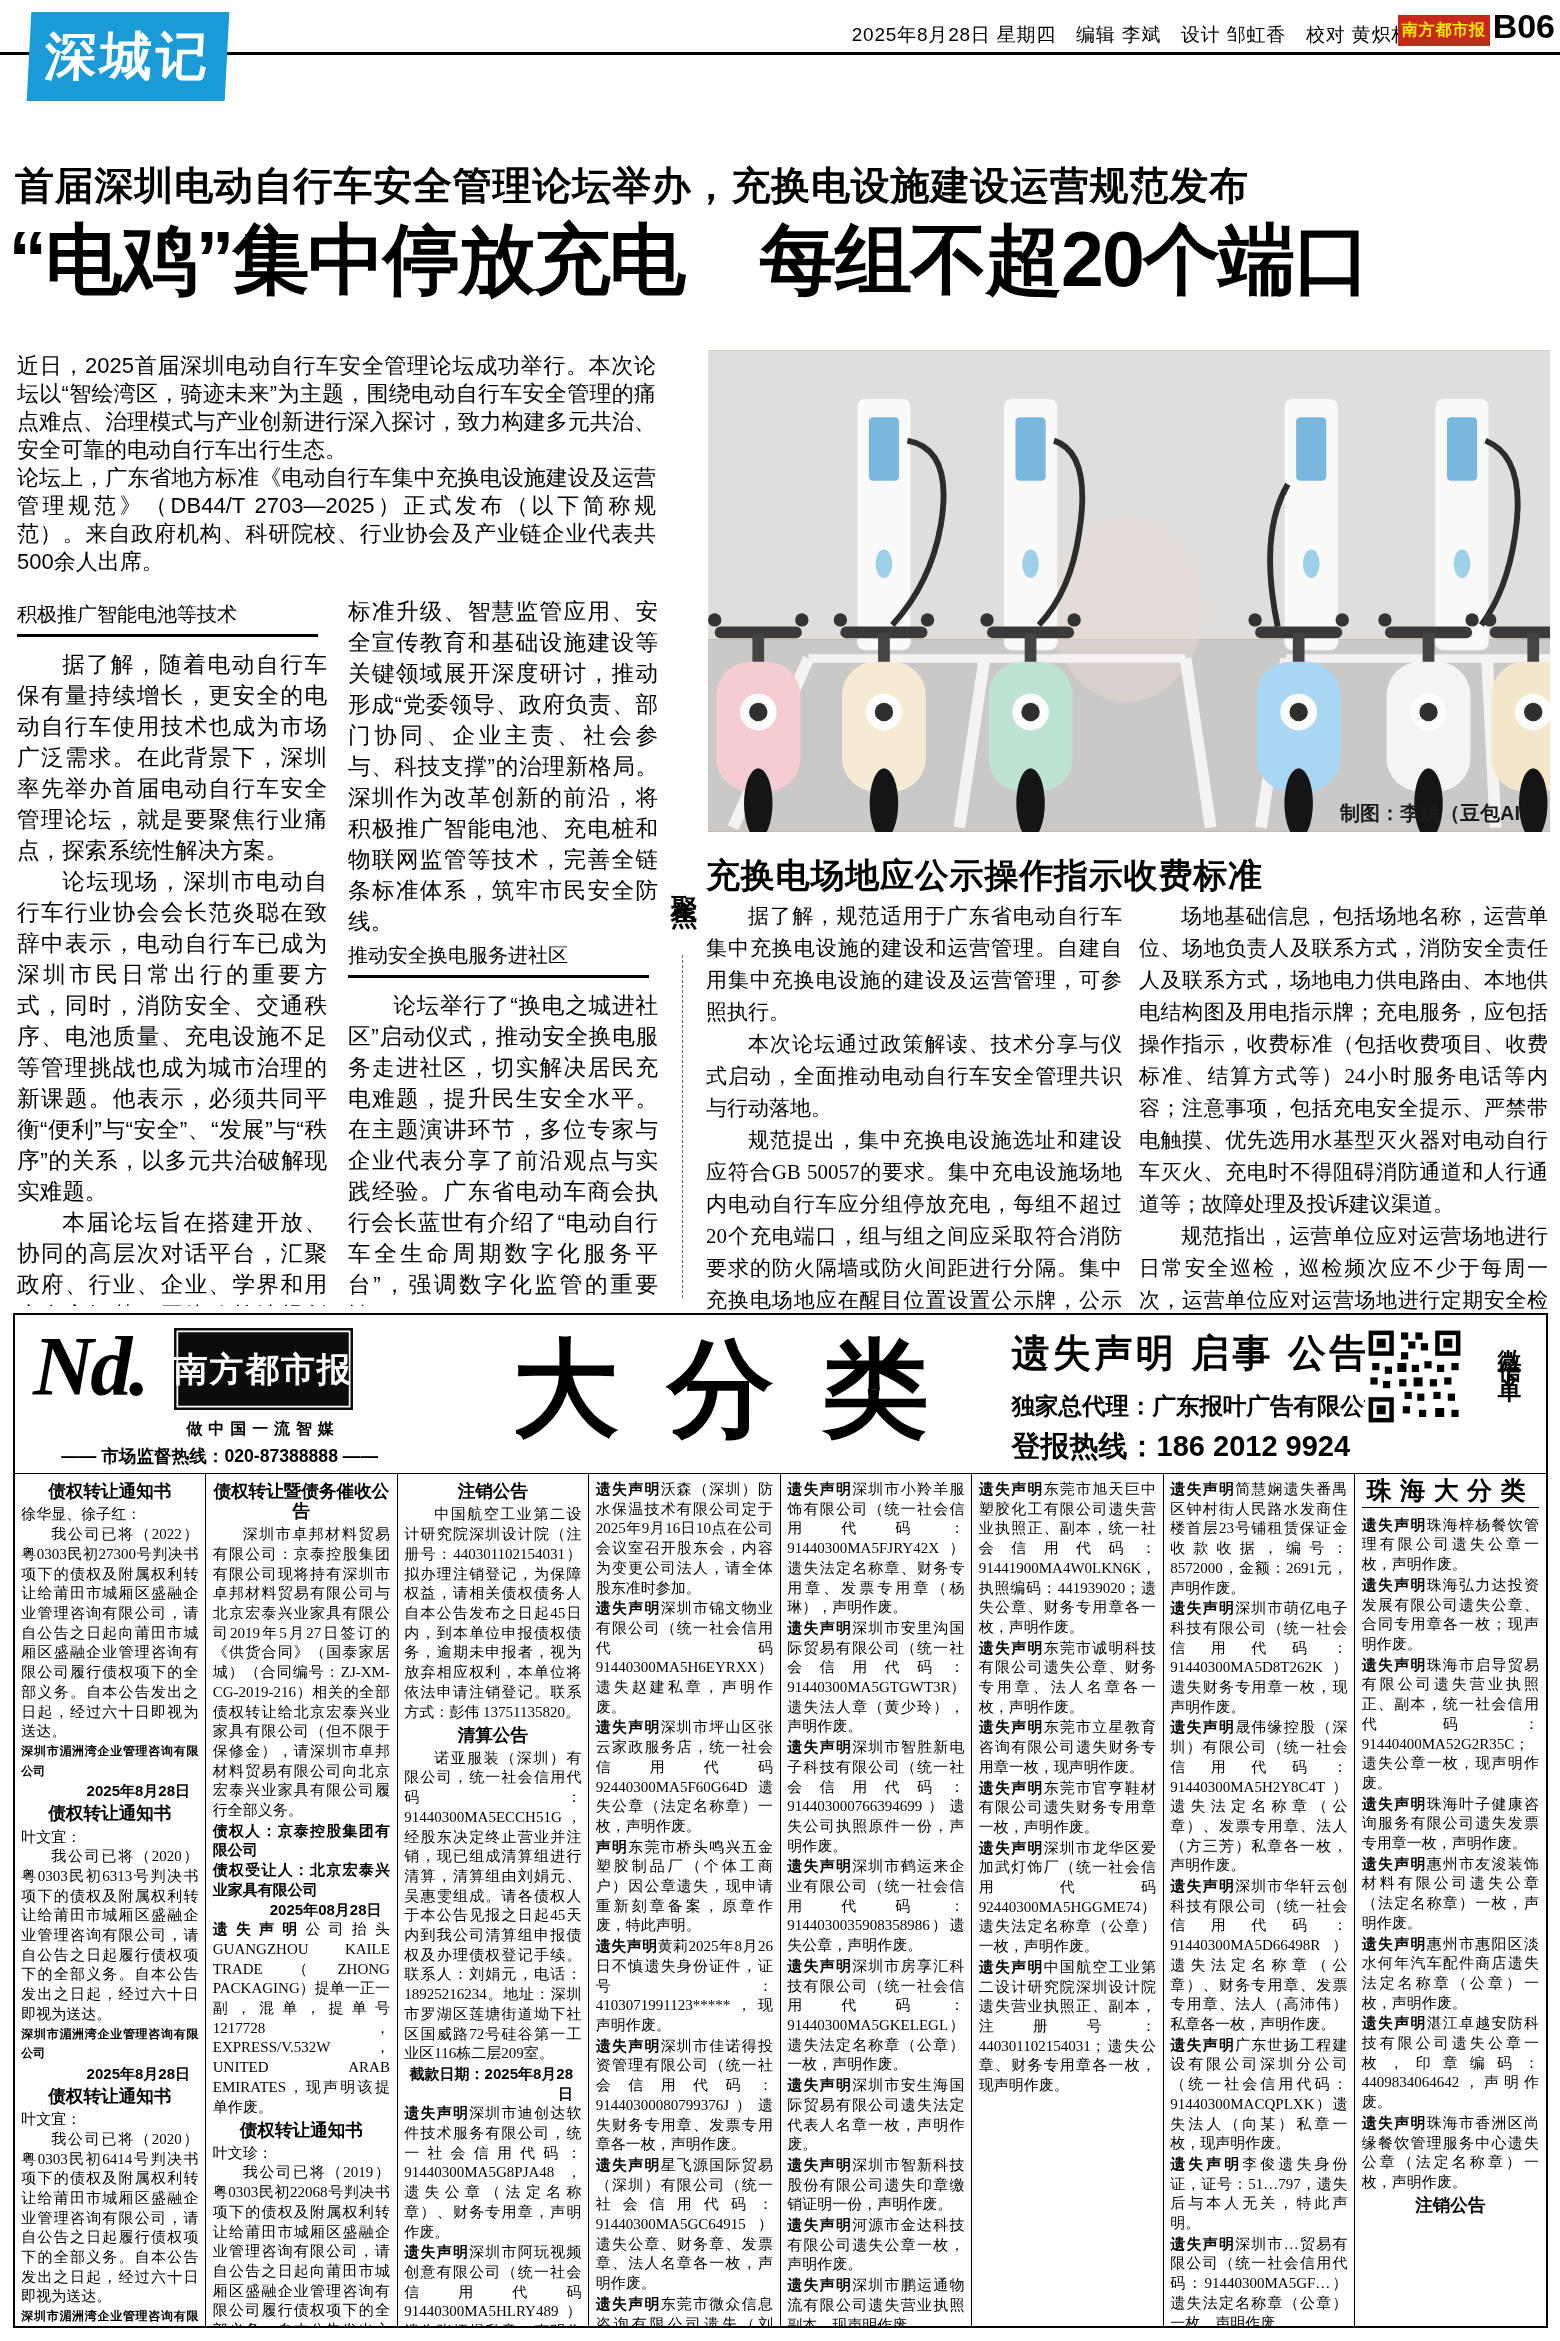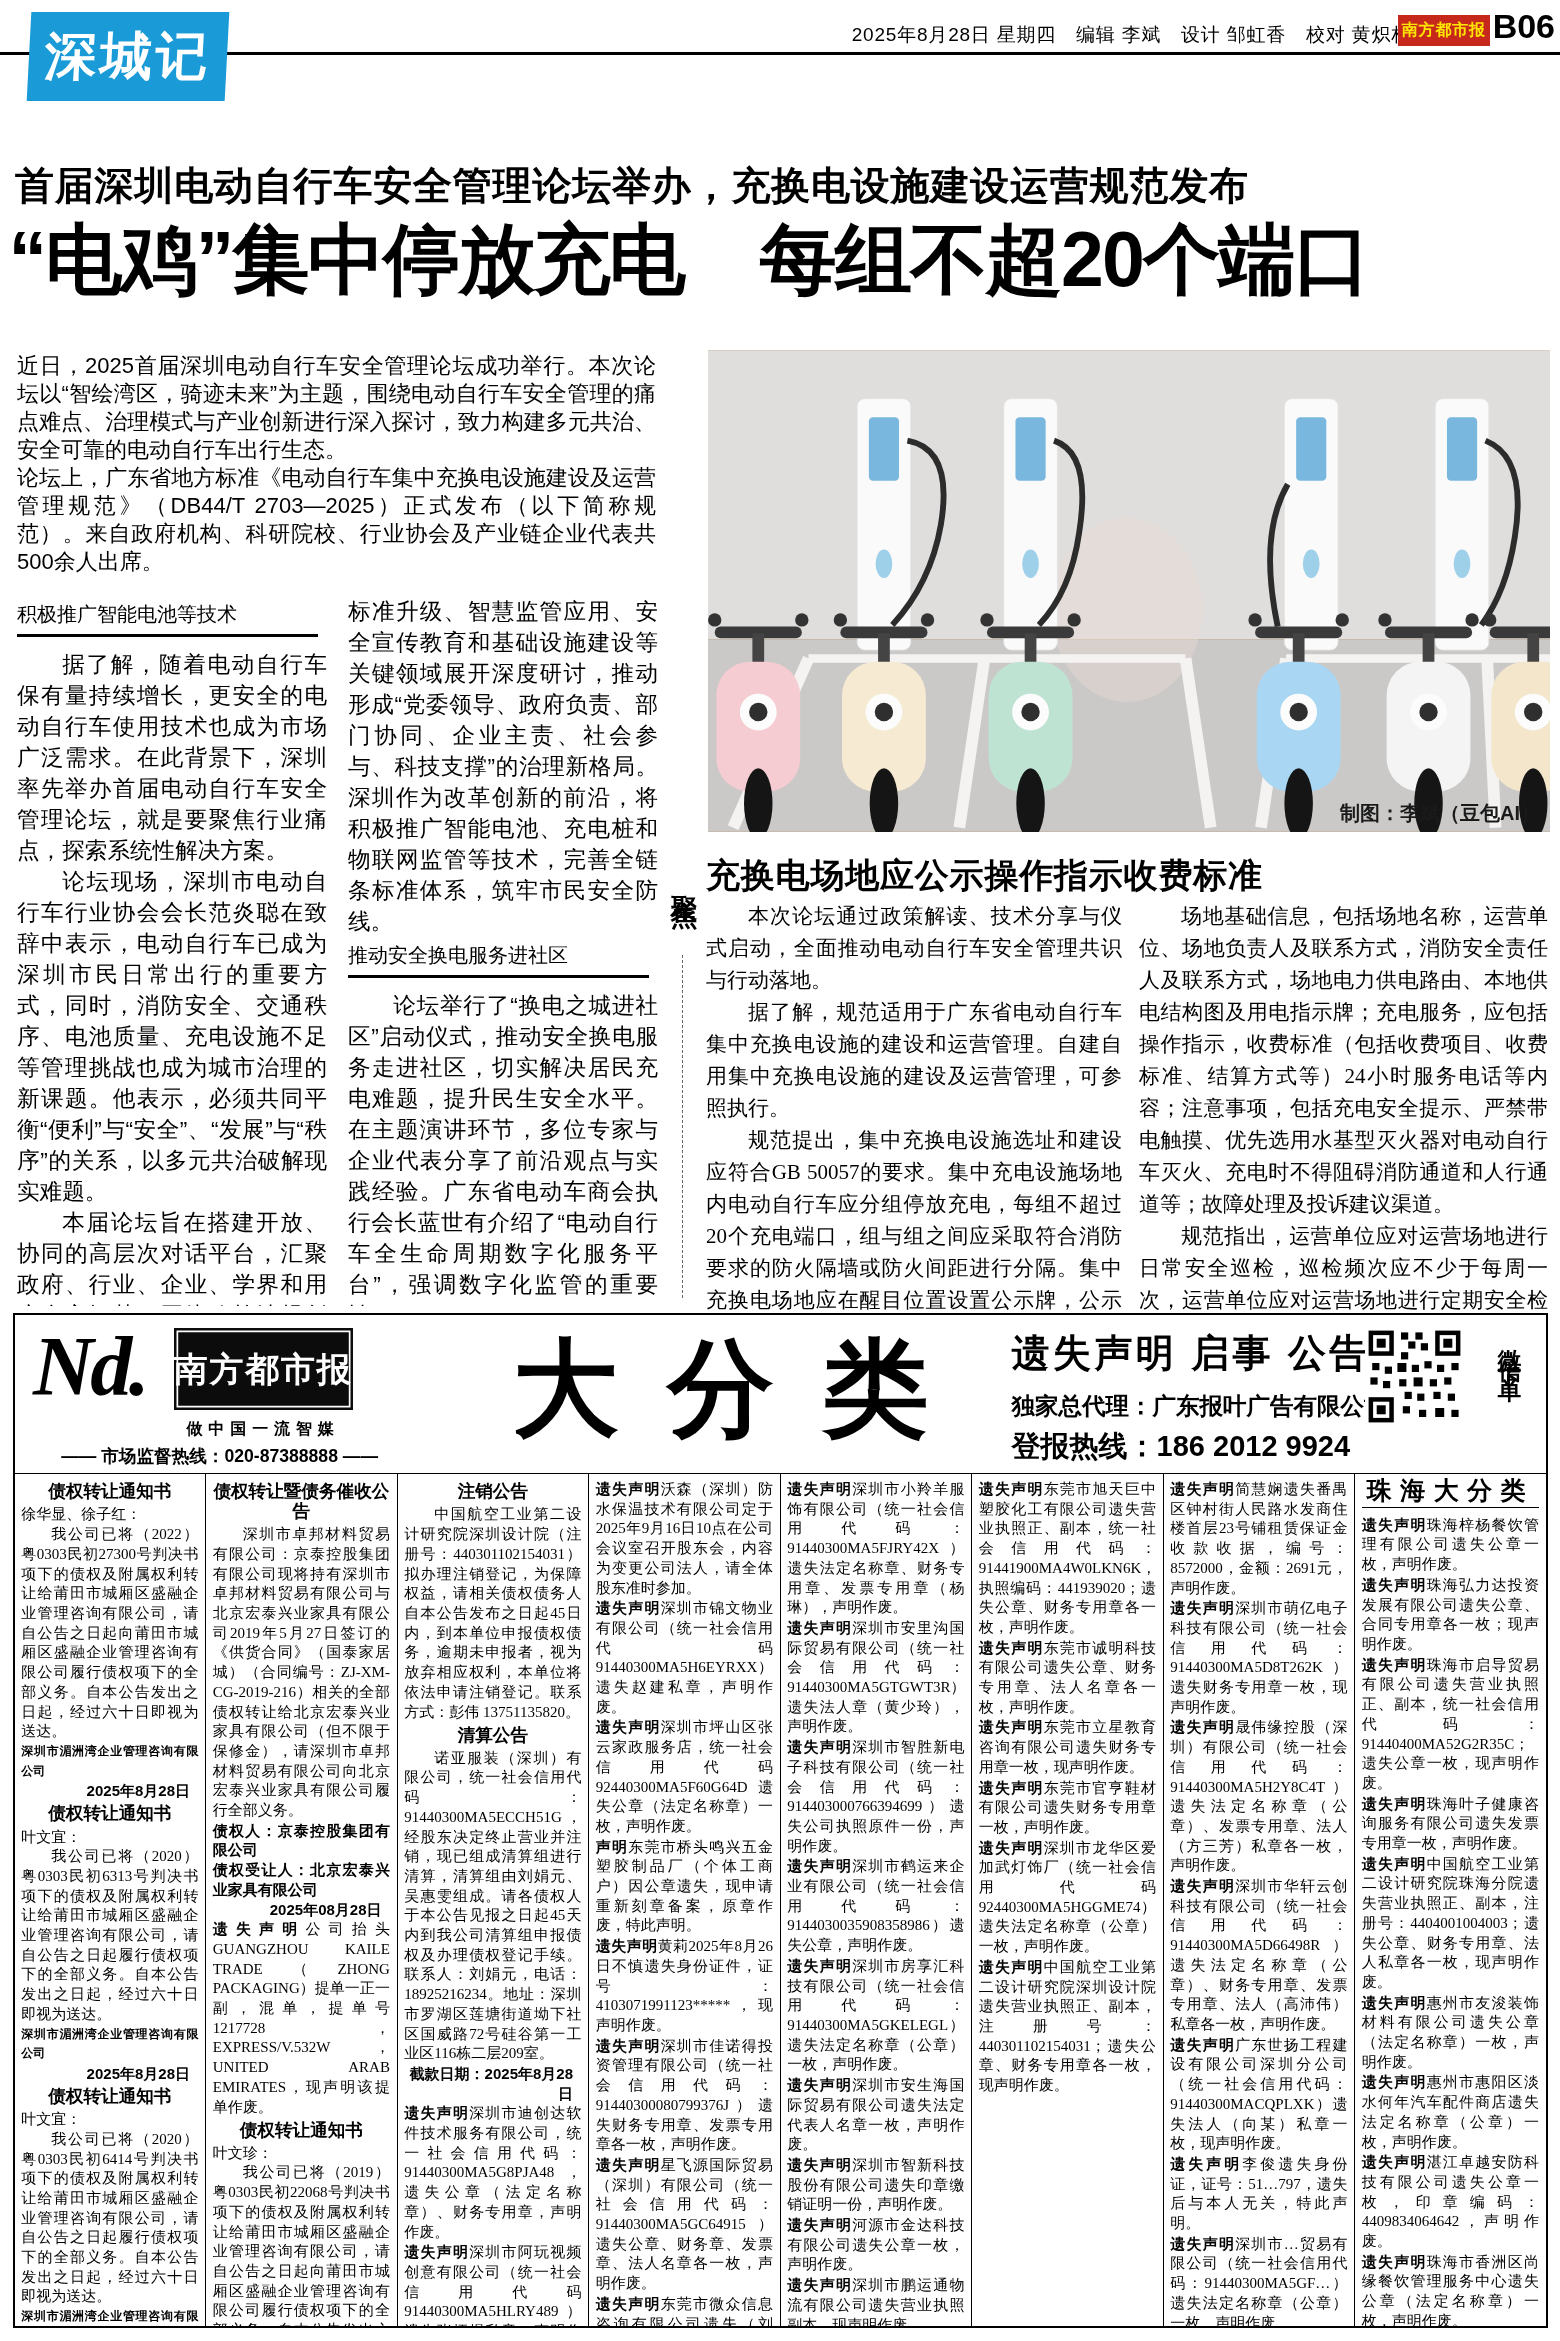--- a/index.html
+++ b/index.html
@@ -220,22 +220,22 @@
           </g>
       </g>
     </svg>
     <div class="photo-caption">制图：李斌（豆包AI）</div>
   </div>
 
   <div class="focus-label">聚焦</div>
   <div class="focus-dash"></div>
   <div class="focus-title">充换电场地应公示操作指示收费标准</div>
   <div class="focus-col" id="fcol1">
+      <p class="focus-p">据了解，规范适用于广东省电动自行车集中充换电设施的建设和运营管理。自建自用集中充换电设施的建设及运营管理，可参照执行。</p>
       <p class="focus-p">本次论坛通过政策解读、技术分享与仪式启动，全面推动电动自行车安全管理共识与行动落地。</p>
-      <p class="focus-p">据了解，规范适用于广东省电动自行车集中充换电设施的建设和运营管理。自建自用集中充换电设施的建设及运营管理，可参照执行。</p>
       <p class="focus-p">规范提出，集中充换电设施选址和建设应符合GB 50057的要求。集中充电设施场地内电动自行车应分组停放充电，每组不超过20个充电端口，组与组之间应采取符合消防要求的防火隔墙或防火间距进行分隔。集中充换电场地应在醒目位置设置公示牌，公示内容包括但不限于以下内容：</p>
     </div>
   <div class="focus-col" id="fcol2">
       <p class="focus-p">场地基础信息，包括场地名称，运营单位、场地负责人及联系方式，消防安全责任人及联系方式，场地电力供电路由、本地供电结构图及用电指示牌；充电服务，应包括操作指示，收费标准（包括收费项目、收费标准、结算方式等）24小时服务电话等内容；注意事项，包括充电安全提示、严禁带电触摸、优先选用水基型灭火器对电动自行车灭火、充电时不得阻碍消防通道和人行通道等；故障处理及投诉建议渠道。</p>
       <p class="focus-p">规范指出，运营单位应对运营场地进行日常安全巡检，巡检频次应不少于每周一次，运营单位应对运营场地进行定期安全检查，检查频次不应低于每季度一次。</p>
     </div>
 
   <div class="cls">
     <div class="cls-head">
       <div class="nd-logo">Nd.</div>
@@ -367,21 +367,20 @@
           <p class="ad-n"><b class="ad-prefix">遗失声明</b>李俊遗失身份证，证号：51…797，遗失后与本人无关，特此声明。</p>
           <p class="ad-n"><b class="ad-prefix">遗失声明</b>深圳市…贸易有限公司（统一社会信用代码：91440300MA5GF…）遗失法定名称章（公章）一枚，声明作废。</p>
           <p class="ad-n"><b class="ad-prefix">遗失声明</b>深圳市福田区老街麻辣烫店遗失营业执照正、副本，统一社会信用代码：92440300MA5FTNUR2X，核准日期：2019-09-20，现声明作废。</p>
         </div>
         <div class="ad-col">
           <div class="ad-zh">珠海大分类</div>
           <p class="ad-n"><b class="ad-prefix">遗失声明</b>珠海梓杨餐饮管理有限公司遗失公章一枚，声明作废。</p>
           <p class="ad-n"><b class="ad-prefix">遗失声明</b>珠海弘力达投资发展有限公司遗失公章、合同专用章各一枚；现声明作废。</p>
           <p class="ad-n"><b class="ad-prefix">遗失声明</b>珠海市启导贸易有限公司遗失营业执照正、副本，统一社会信用代码：91440400MA52G2R35C；遗失公章一枚，现声明作废。</p>
           <p class="ad-n"><b class="ad-prefix">遗失声明</b>珠海叶子健康咨询服务有限公司遗失发票专用章一枚，声明作废。</p>
-          <p class="ad-n"><b class="ad-prefix">遗失声明</b>中国航空工业第二设计研究院珠海分院遗失营业执照正、副本，注册号：4404001004003；遗失公章、财务专用章、法人私章各一枚，现声明作废。</p>
           <p class="ad-n"><b class="ad-prefix">遗失声明</b>惠州市友浚装饰材料有限公司遗失公章（法定名称章）一枚，声明作废。</p>
           <p class="ad-n"><b class="ad-prefix">遗失声明</b>惠州市惠阳区淡水何年汽车配件商店遗失法定名称章（公章）一枚，声明作废。</p>
           <p class="ad-n"><b class="ad-prefix">遗失声明</b>湛江卓越安防科技有限公司遗失公章一枚，印章编码：4409834064642，声明作废。</p>
           <p class="ad-n"><b class="ad-prefix">遗失声明</b>珠海市香洲区尚缘餐饮管理服务中心遗失公章（法定名称章）一枚，声明作废。</p>
           <div class="ad-h">注销公告</div>
         </div>
       </div>
   </div>
 
 </div>

